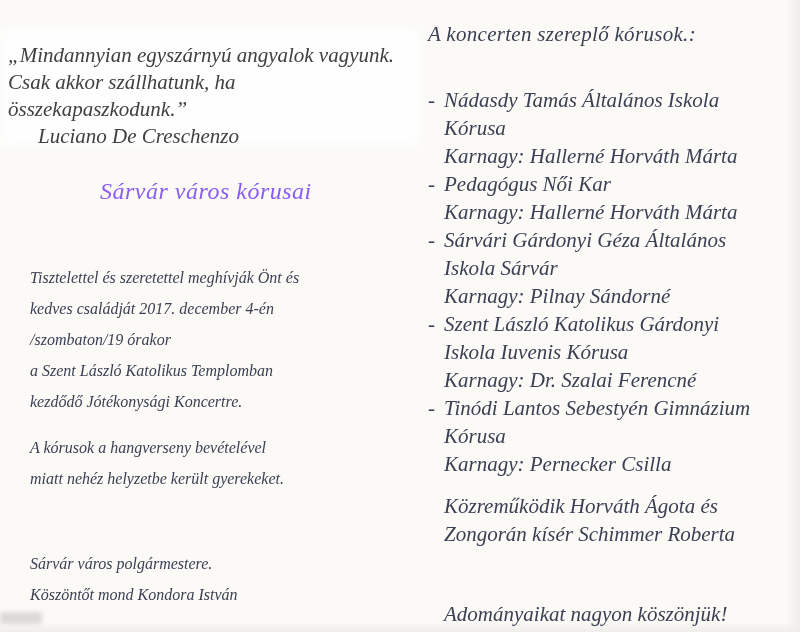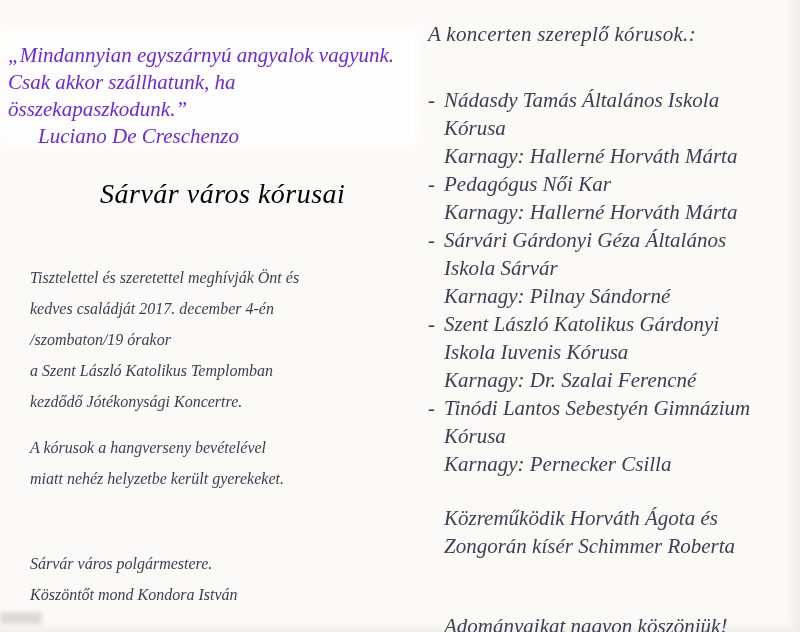--- a/index.html
+++ b/index.html
@@ -42,33 +42,33 @@
     background: #dcdad7;
     filter: blur(2px);
   }
 
   .quote-block {
     position: absolute;
     left: 8px; top: 42px;
     width: 410px;
     font-size: 21px;
     line-height: 27px;
-    color: #6d28d9;
+    color: #404040;
   }
   .quote-attribution {
     text-align: left;
     padding-left: 30px;
   }
 
   .doc-title {
     position: absolute;
     left: 100px; top: 178px;
-    font-size: 28px;
+    font-size: 24px;
     font-weight: normal;
-    color: #000000;
+    color: #8b5cf6;
     letter-spacing: 0.5px;
   }
 
   .para {
     position: absolute;
     left: 30px;
     width: 395px;
     font-size: 16px;
     line-height: 31px;
   }
@@ -91,21 +91,21 @@
   .choir-list { }
   .choir-item { }
   .cline { display: block; }
   .cline-first { display: flex; }
   .dash {
     flex: 0 0 auto;
     width: 16px;
   }
   .cont { padding-left: 16px; }
 
-  .performers { margin-top: 26px; }
+  .performers { margin-top: 14px; }
   .thanks { margin-top: 52px; padding-left: 16px; }
 </style>
 </head>
 <body>
 
 <div class="scan-patch-quote"></div>
 <div class="scan-shade-right"></div>
 <div class="scan-shade-bottom"></div>
 <div class="scan-smudge-bl"></div>
 

